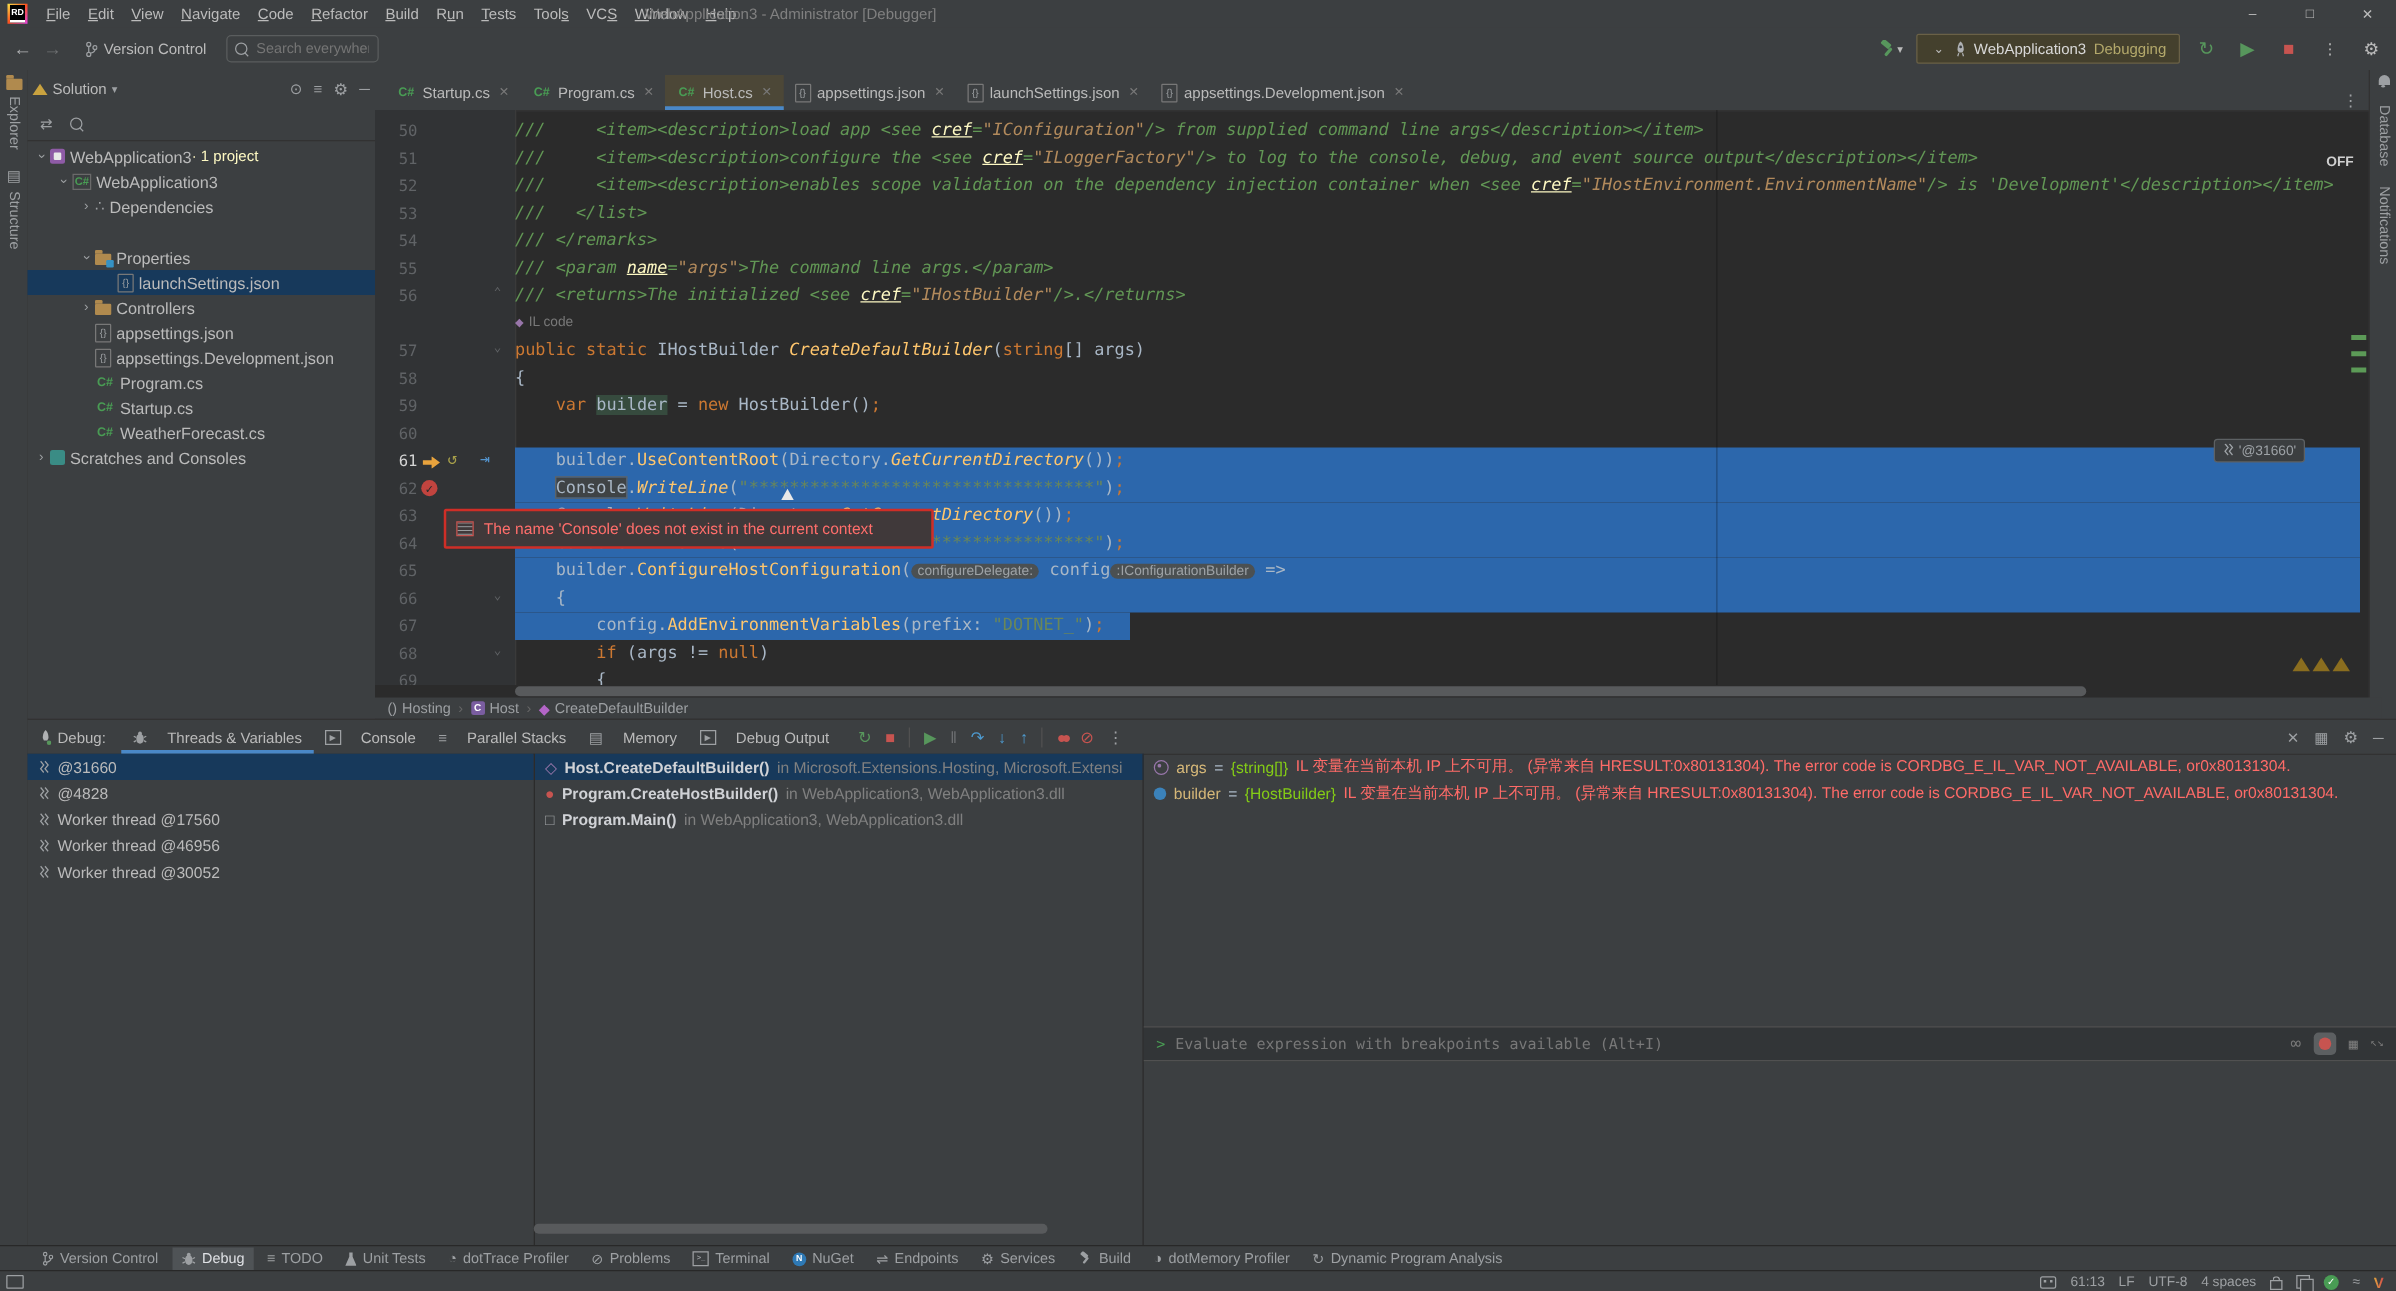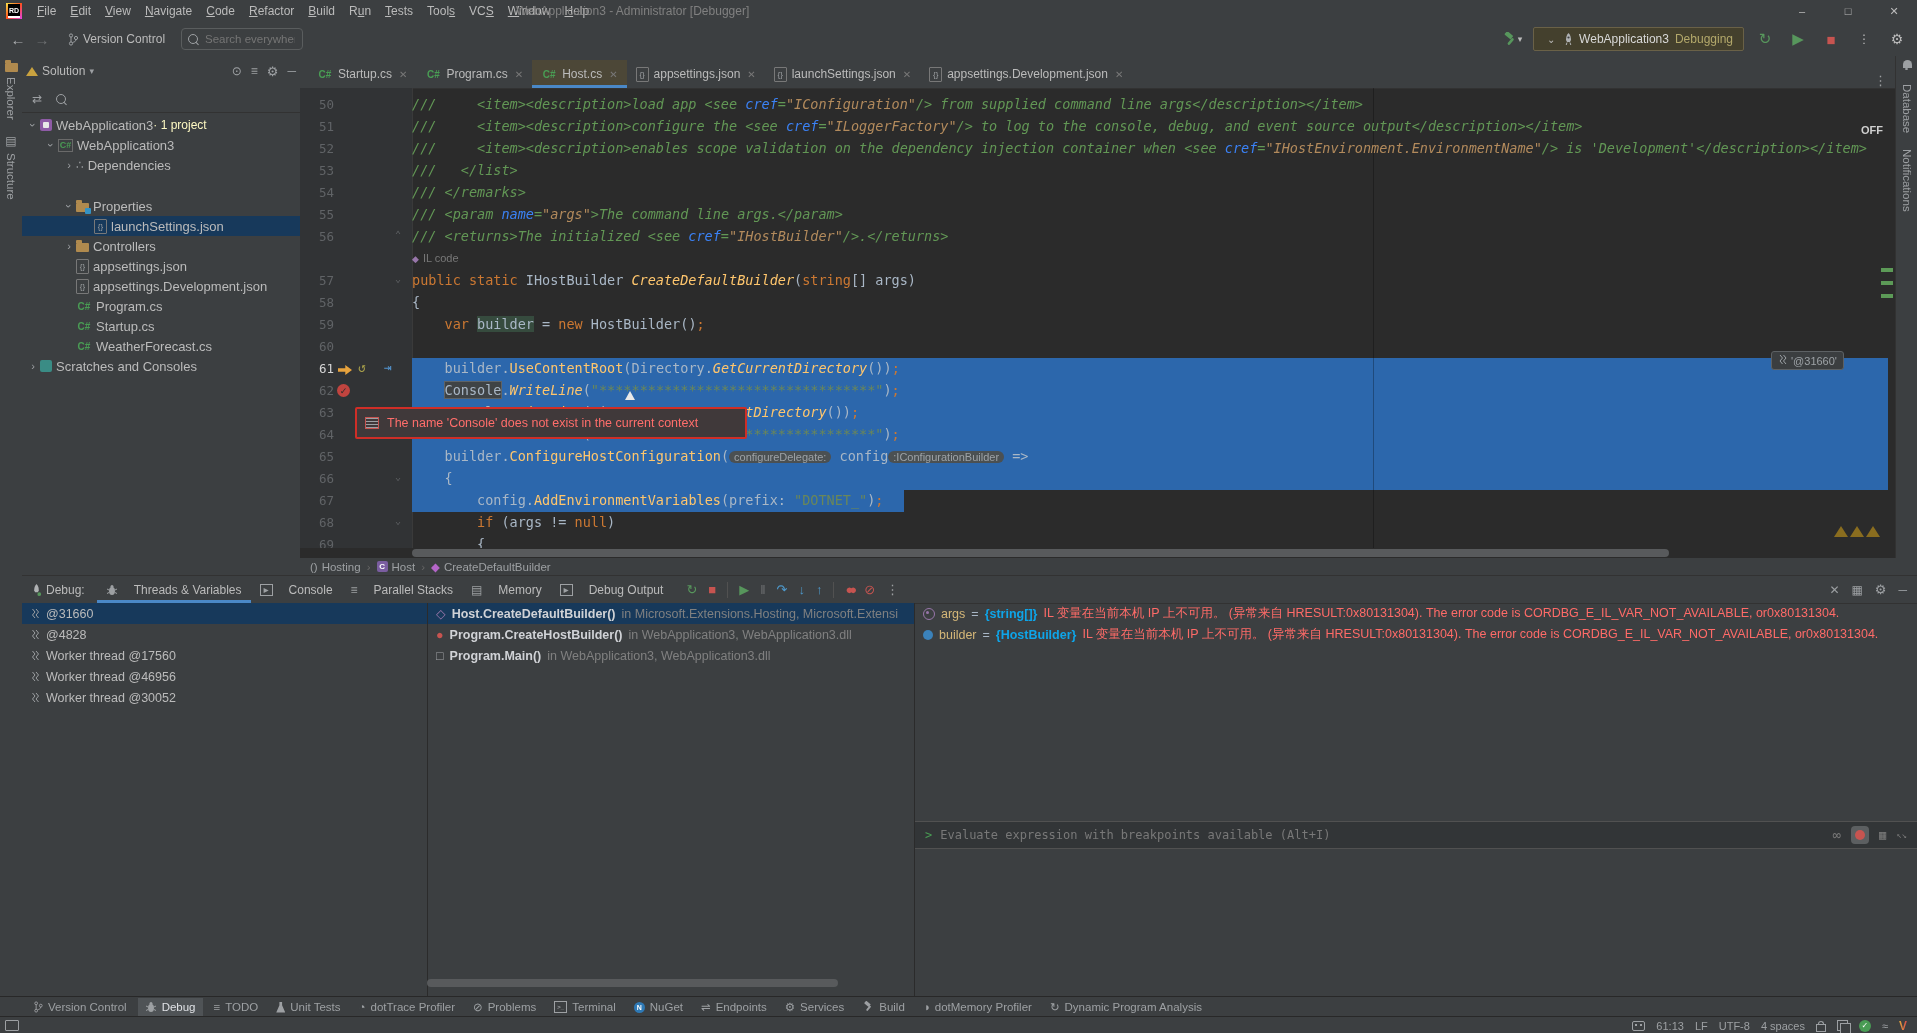--- a/index.html
+++ b/index.html
@@ -106,21 +106,21 @@
   .fold{position:absolute;left:95px;top:3px;color:#606366;font-size:10px;z-index:2;}
   .exec-arrow{position:absolute;left:38px;top:7px;width:14px;height:10px;background:#e8a33d;z-index:2;
       clip-path:polygon(0 32%,52% 32%,52% 0,100% 50%,52% 100%,52% 68%,0 68%);}
   .bp{position:absolute;left:37px;top:4px;width:13px;height:13px;border-radius:50%;background:#c1443f;z-index:2;
       color:#2b2b2b;font-size:9px;display:flex;align-items:center;justify-content:center;font-family:"Liberation Sans",sans-serif;}
   .annot-row{position:relative;height:22px;}
   .annot-row .txt{position:absolute;left:112px;top:4px;font-family:"Liberation Sans",sans-serif;font-size:11px;color:#787878;}
   .annot-row .dia{color:#9876aa;margin-right:4px;font-size:9px;}
   
   .c{color:#629755;font-style:italic;}
-  .cu{color:#3b82f6;font-style:italic;}
+  .cu{color:#fef9c3;font-style:italic;text-decoration:underline;}
   .cv{color:#b28a5c;font-style:italic;}
   .k{color:#cc7832;} .s{color:#6a8759;} .m{color:#ffc66d;}
   .mi{color:#ffc66d;font-style:italic;} .i{color:#a9b7c6;} .p{color:#a9b7c6;} .sc{color:#cc7832;}
   .hb{color:#a9b7c6;background:#364b3e;}
   .hc{color:#a9b7c6;background:#3f4345;outline:1px solid #5e6366;}
   .il{background:#4b5052;color:#9da2a6;border-radius:7px;padding:0 5px;font-size:11px;font-family:"Liberation Sans",sans-serif;font-style:normal;}
   .exec-inline{position:absolute;z-index:4;top:2px;font-size:13px;}
   #thread-pill{position:absolute;left:1471px;top:263px;height:17px;z-index:5;display:flex;align-items:center;gap:4px;
       background:#3b3e40;border:1px solid #5d6164;border-radius:3px;padding:0 6px;color:#9da2a6;font-size:11px;
       font-family:"Liberation Sans",sans-serif;}
@@ -152,21 +152,21 @@
   .vsep{width:1px;height:16px;background:#515151;}
   #dbg-right{margin-left:auto;display:flex;gap:12px;padding-right:10px;color:#9da0a3;font-size:12px;align-items:center;}
   #dbg-body{position:absolute;left:0;top:27px;right:0;bottom:0;}
   #threads-pane{position:absolute;left:0;top:0;width:405px;bottom:0;}
   #frames-pane{position:absolute;left:405px;top:0;width:487px;bottom:0;border-left:1px solid #2b2b2b;}
   #vars-pane{position:absolute;left:892px;top:0;right:0;bottom:0;border-left:1px solid #2b2b2b;}
   .list-row{height:21px;display:flex;align-items:center;gap:6px;padding-left:8px;white-space:nowrap;font-size:12.5px;color:#bbbbbb;}
   .list-row.sel{background:#17395b;}
   .frame-name{font-weight:bold;color:#d0d2d6;}
   .frame-loc{color:#808080;}
-  .var-name{color:#d5b778;} .var-eq{color:#a9b7c6;} .var-type{color:#0ea5e9;font-weight:bold;} .var-err{color:#ff6b68;}
+  .var-name{color:#d5b778;} .var-eq{color:#a9b7c6;} .var-type{color:#84cc16;} .var-err{color:#ff6b68;}
   #evaluate{position:absolute;left:0;right:0;top:218px;height:26px;background:#323537;border-top:1px solid #515151;
       border-bottom:1px solid #515151;display:flex;align-items:center;gap:8px;padding:0 10px;
       font-family:"DejaVu Sans Mono","Liberation Mono",monospace;font-size:12px;color:#787878;}
   #evaluate .prompt{color:#499c54;}
   #eval-icons{margin-left:auto;display:flex;gap:10px;align-items:center;}
   .bp-round{width:18px;height:18px;border-radius:4px;background:#5c5f61;display:flex;align-items:center;justify-content:center;}
   .bp-dot{width:10px;height:10px;border-radius:50%;background:#c75450;}
   #frames-scroll{position:absolute;left:405px;top:374px;width:487px;height:12px;}
   #frames-scroll .thumb{position:absolute;left:0;top:2px;width:411px;height:8px;background:#585a5c;border-radius:4px;}
 

